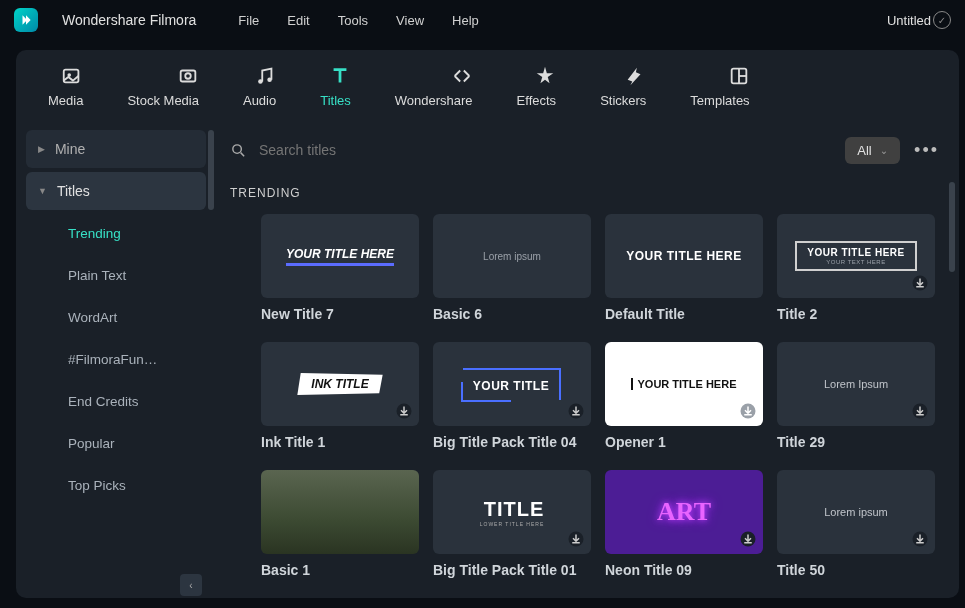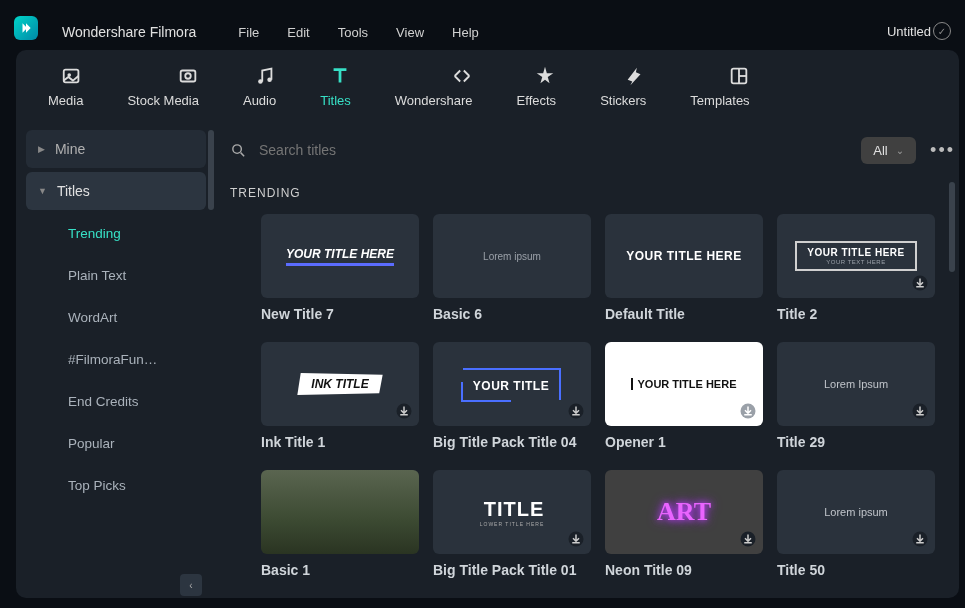--- a/index.html
+++ b/index.html
@@ -7,21 +7,21 @@
   width: 965px;
   height: 608px;
   background: #0a0e14;
   font-family: -apple-system, BlinkMacSystemFont, "Segoe UI", sans-serif;
   color: #e0e0e0;
   overflow: hidden;
 }
 .titlebar {
   height: 40px;
   display: flex;
-  align-items: flex-end;
+  align-items: center;
   padding: 0 14px;
   gap: 24px;
   background: #0a0e14;
 }
 .app-logo {
   width: 24px;
   height: 24px;
   background: linear-gradient(135deg, #00d4c8, #0089a8);
   border-radius: 6px;
   display: flex;
@@ -124,21 +124,21 @@
   width: 6px;
   height: 80px;
   background: #3a424c;
   border-radius: 3px;
 }
 
 .main {
   flex: 1;
   display: flex;
   flex-direction: column;
-  padding: 10px 4px 0 14px;
+  padding: 10px 20px 0 14px;
   overflow: hidden;
   position: relative;
 }
 .search-row {
   display: flex;
   align-items: center;
   gap: 14px;
   height: 36px;
   margin-bottom: 18px;
 }
@@ -468,21 +468,21 @@
               <span class="title-small">LOWER TITLE HERE</span>
             </div>
             <svg class="dl-icon" viewBox="0 0 24 24">
                 <circle cx="12" cy="12" r="10" fill="#1a2028"></circle>
                 <path d="M12 6 V14 M8 11 L12 15 L16 11 M7 17 H17" stroke="#ccc" stroke-width="2" fill="none"></path>
               </svg>
           </div>
           <div class="thumb-label">Big Title Pack Title 01</div>
         </div>
         <div class="card">
-          <div class="thumb" style="background:#404040">
+          <div class="thumb" style="background:#4c1d95">
             <span class="neon">ART</span>
             <svg class="dl-icon" viewBox="0 0 24 24">
                 <circle cx="12" cy="12" r="10" fill="#1a2028"></circle>
                 <path d="M12 6 V14 M8 11 L12 15 L16 11 M7 17 H17" stroke="#ccc" stroke-width="2" fill="none"></path>
               </svg>
           </div>
           <div class="thumb-label">Neon Title 09</div>
         </div>
         <div class="card">
           <div class="thumb">

